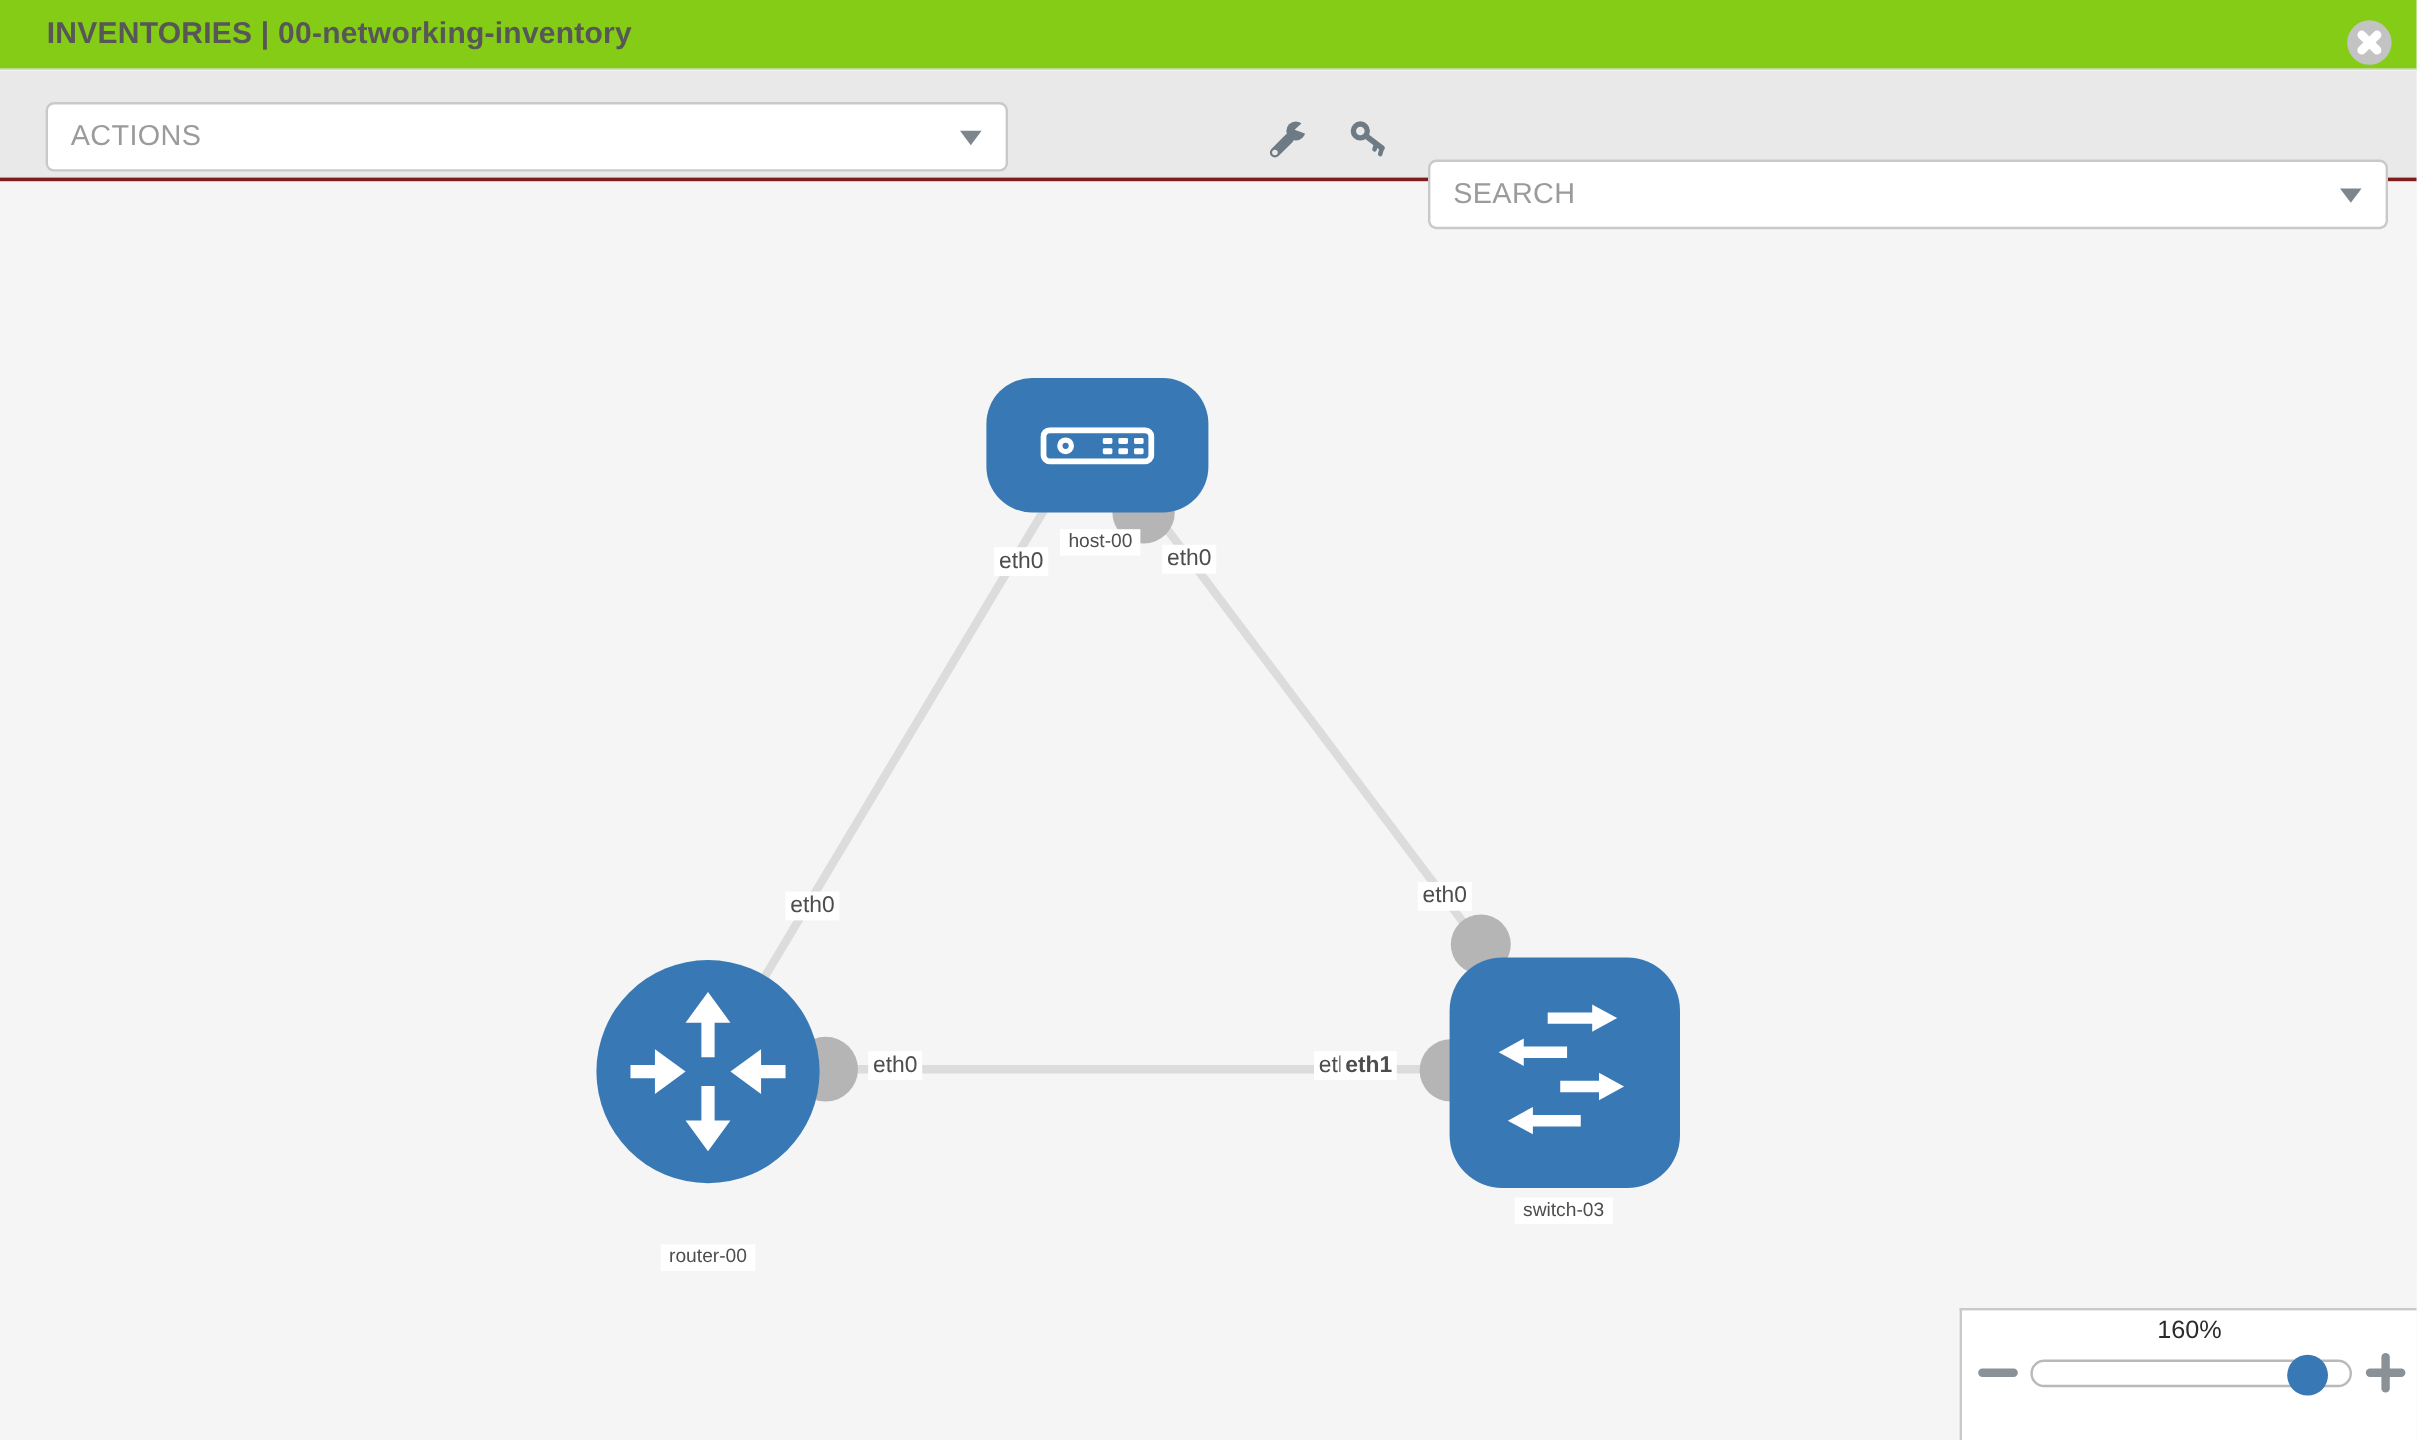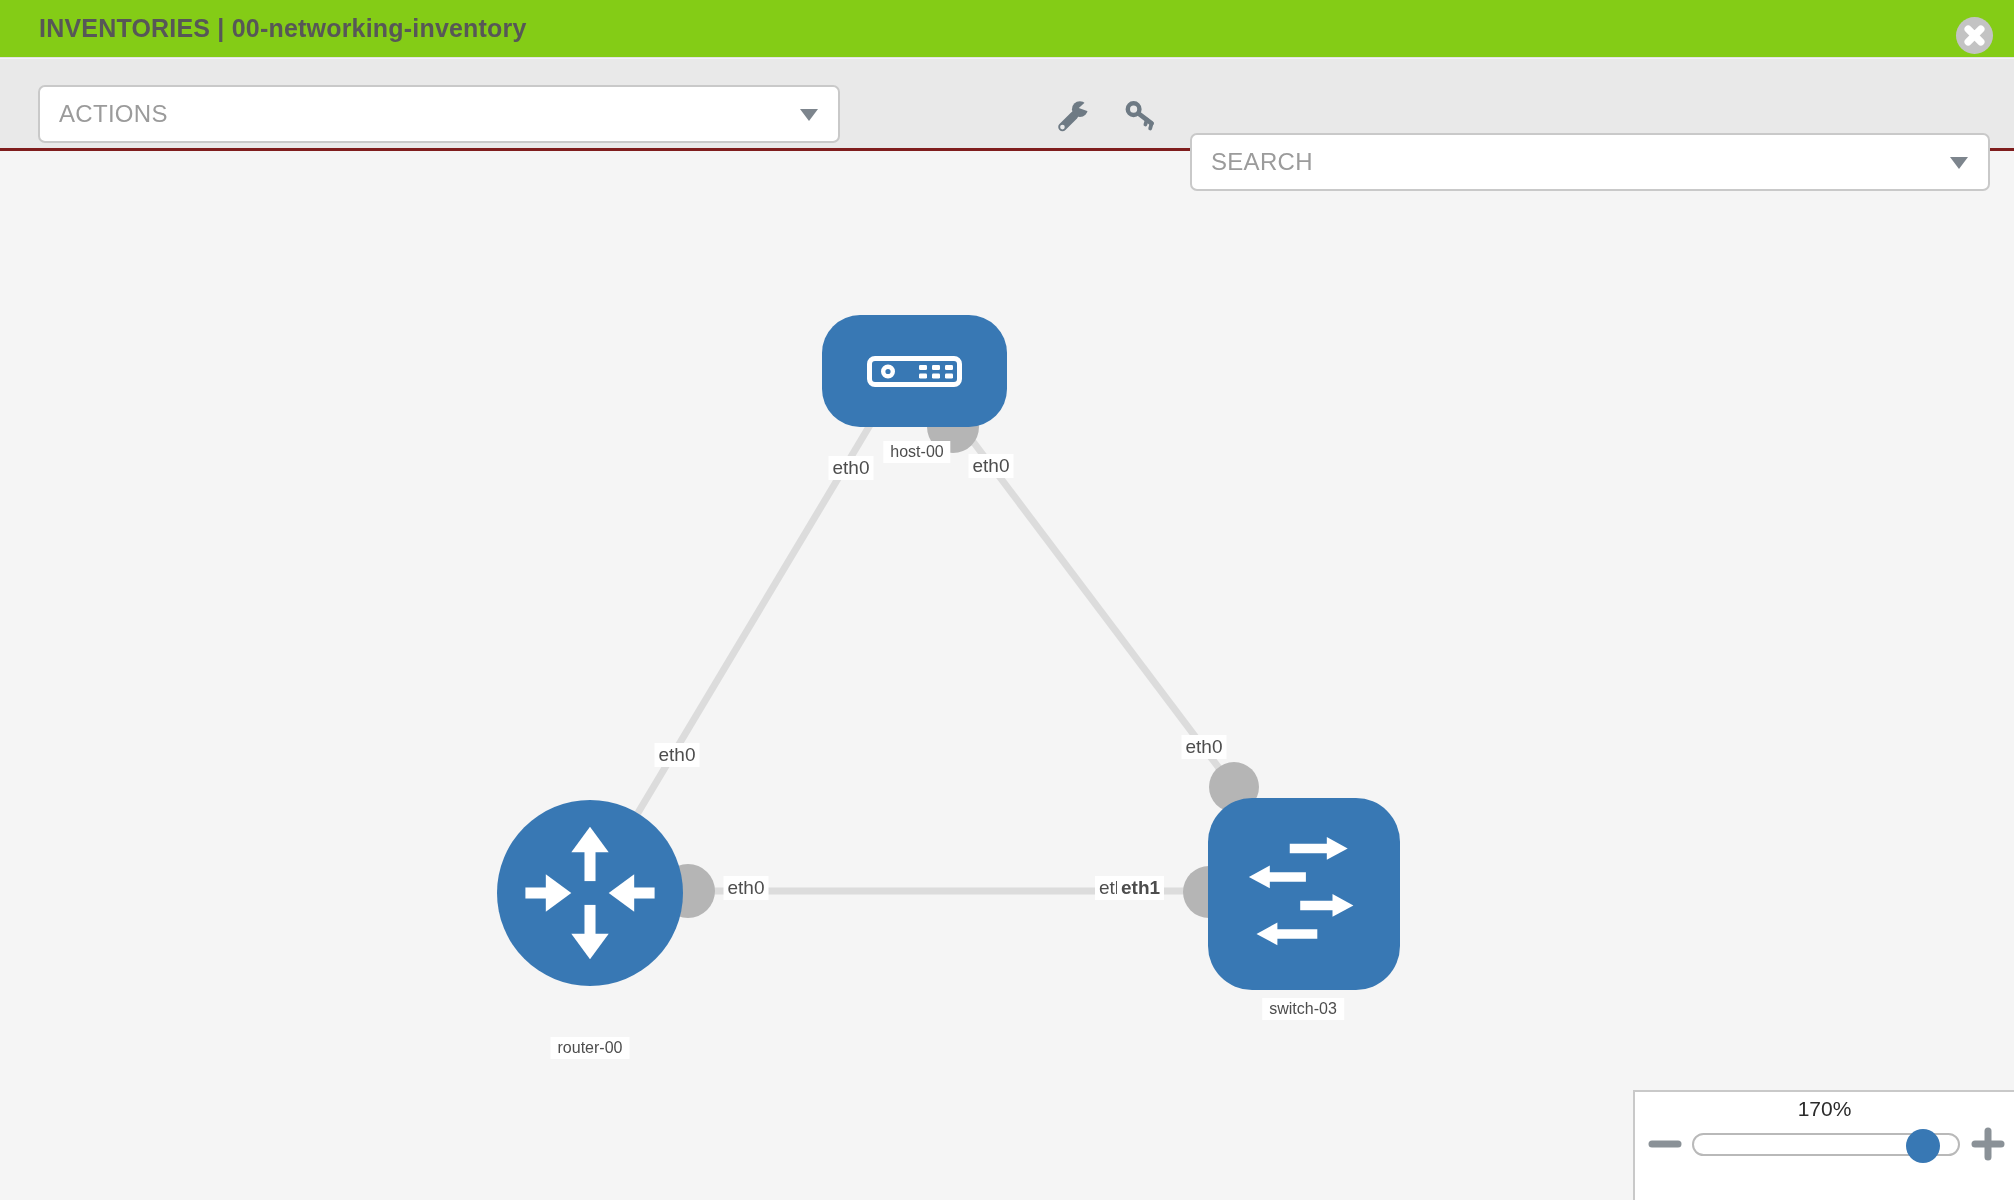--- a/index.html
+++ b/index.html
@@ -152,21 +152,21 @@
 
     <div class="graph-label eth-label" style="left:851px;  top:302px;">eth0</div>
     <div class="graph-label eth-label" style="left:677px;  top:589px;">eth0</div>
     <div class="graph-label eth-label" style="left:991px;  top:300px;">eth0</div>
     <div class="graph-label eth-label" style="left:1204px; top:581px;">eth0</div>
     <div class="graph-label eth-label" style="left:746px;  top:722px;">eth0</div>
     <div class="graph-label eth-label back" style="left:1095px; top:722px;">eth0</div>
     <div class="graph-label eth-label front" style="left:1117px; top:722px;font-weight:bold;">eth1</div>
 
     <div class="zoom-panel">
-      <div class="zoom-level">170%</div>
+      <div class="zoom-level">160%</div>
       <div class="zoom-minus">
         <svg viewBox="0 0 34 44" width="34" height="44">
           <line x1="4" y1="22" x2="30" y2="22" stroke="#8a9197" stroke-width="7" stroke-linecap="round"></line>
         </svg>
       </div>
       <div class="slider-track">
         <div class="slider-handle"></div>
       </div>
       <div class="zoom-plus">
         <svg viewBox="0 0 34 44" width="34" height="44">

